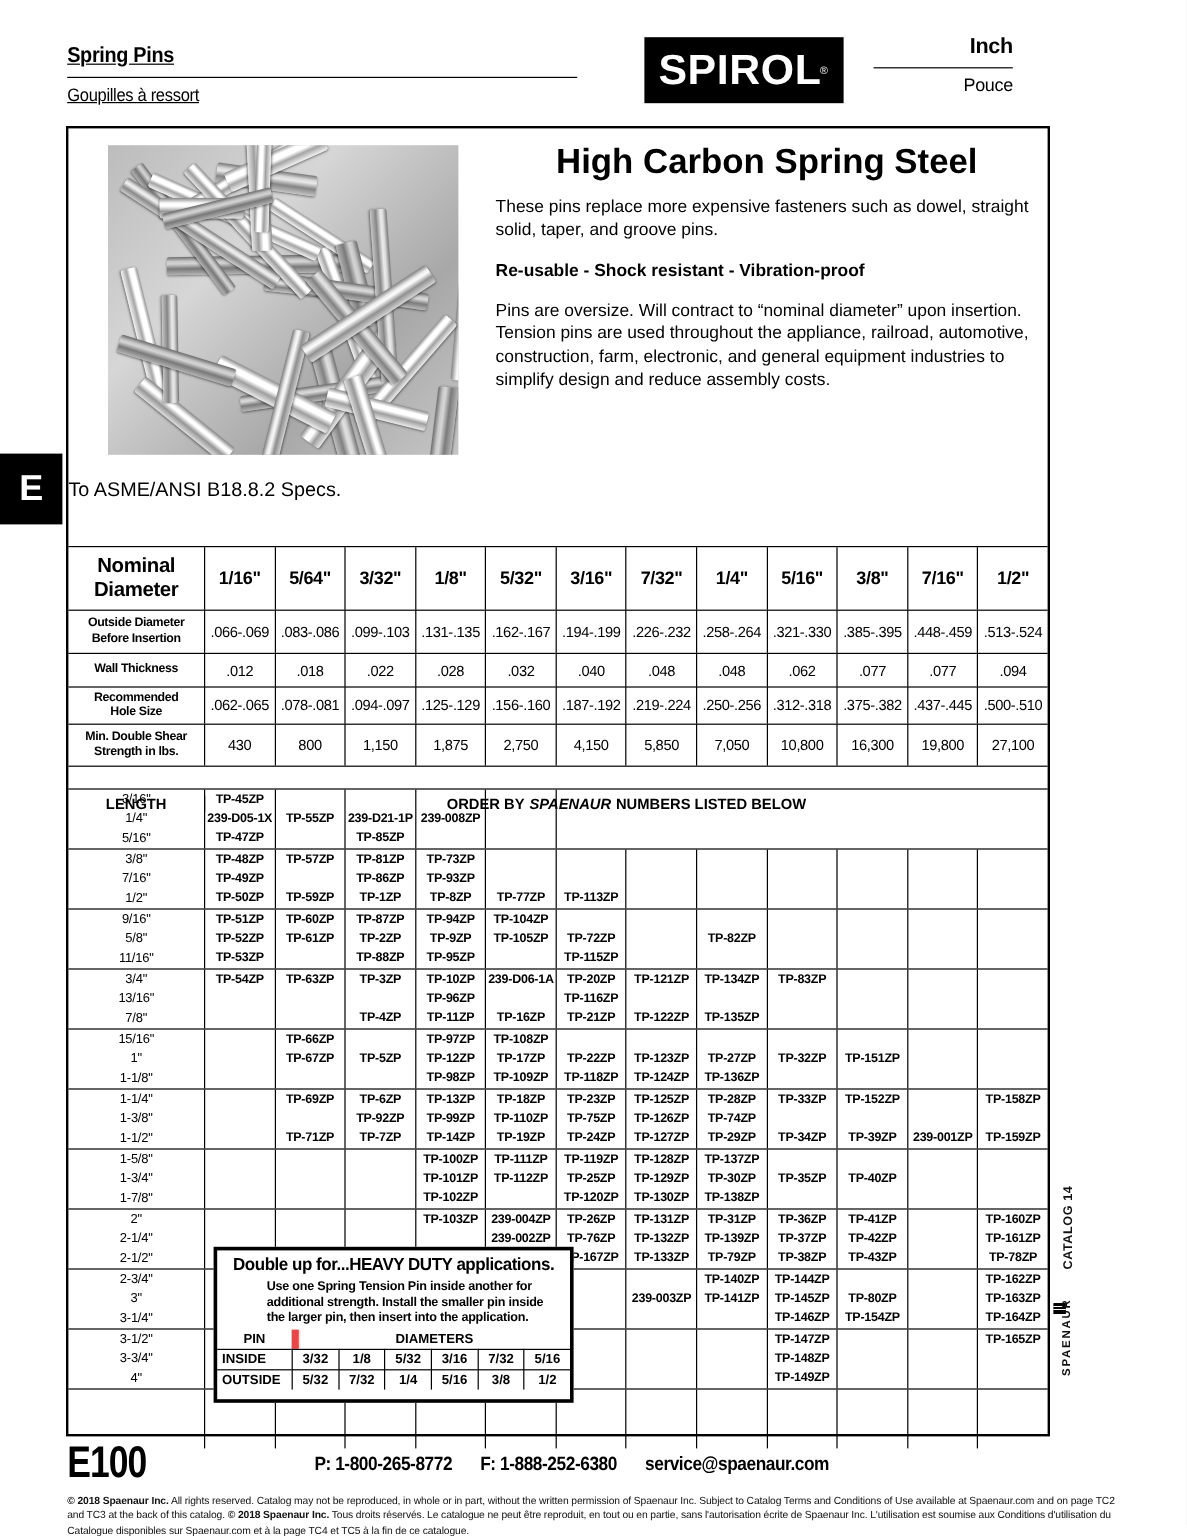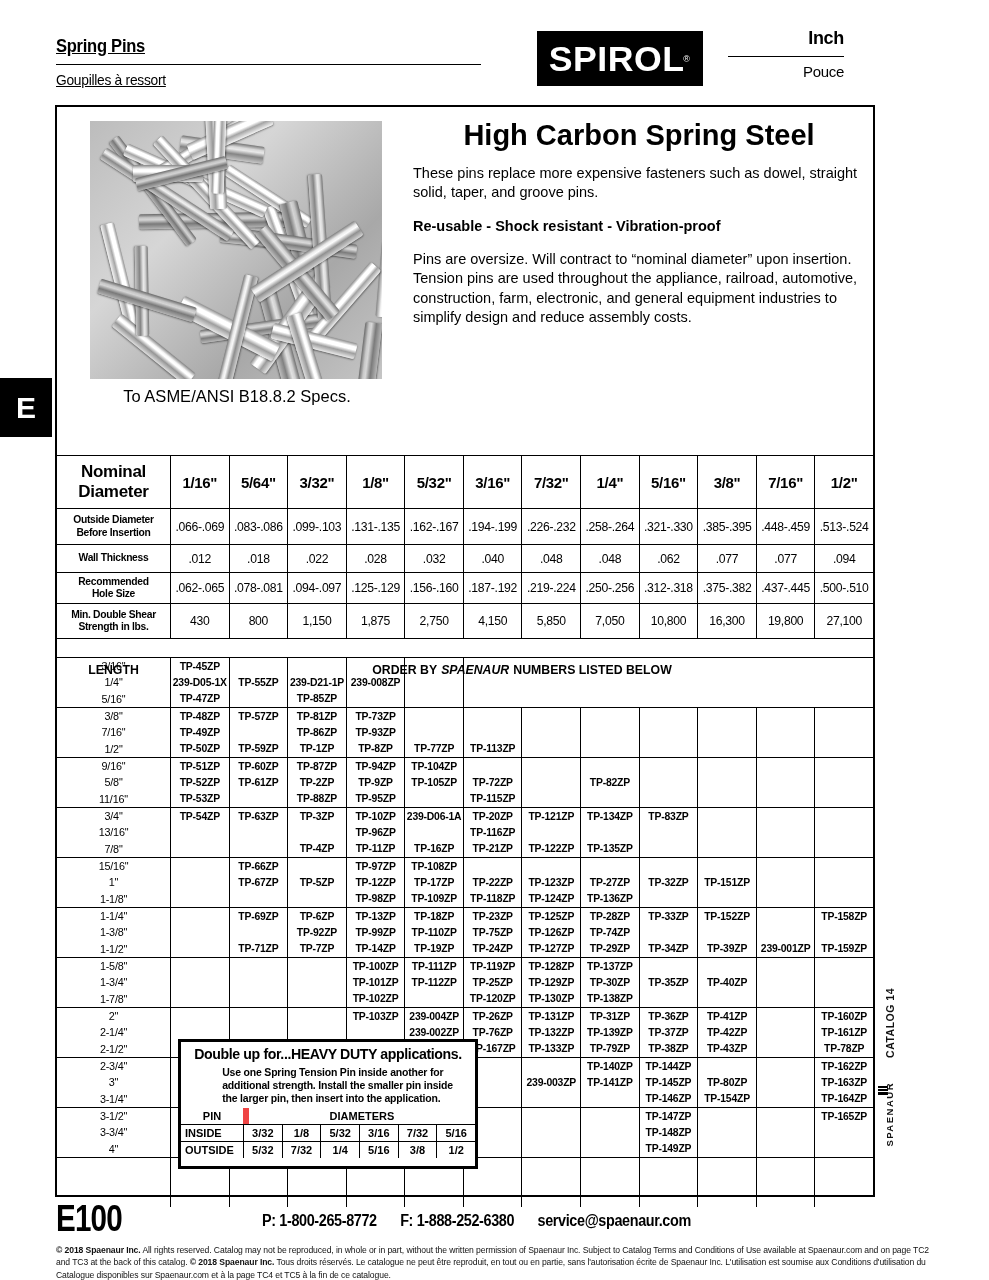--- a/index.html
+++ b/index.html
@@ -20,21 +20,21 @@
   .e-tab{position:absolute;left:0;top:378px;width:52px;height:59px;background:#000;color:#fff;
          display:flex;align-items:center;justify-content:center;font-size:30px;font-weight:bold;}
   
   .main-box{position:absolute;left:55px;top:105px;width:816px;height:1088px;border:2px solid #000;}
   .intro{position:relative;height:348px;border-bottom:1.5px solid #000;}
   .photo{position:absolute;left:33px;top:14px;width:292px;height:258px;overflow:hidden;
          background:linear-gradient(135deg,#bcbcbc 0%,#d6d6d6 35%,#a8a8a8 70%,#c5c5c5 100%);}
   .pin{position:absolute;border-radius:2px;
        background:linear-gradient(to bottom,#7e7e7e 0%,#e9e9e9 24%,#fafafa 38%,#8f8f8f 66%,#d2d2d2 100%);
        box-shadow:0 1px 2px rgba(0,0,0,.45);}
-  .spec-note{position:absolute;left:0;top:280px;width:360px;text-align:center;font-size:16.5px;}
+  .spec-note{position:absolute;left:0;top:292px;width:360px;text-align:left;font-size:16.5px;}
   .intro-text{position:absolute;left:356px;top:6px;width:452px;text-align:left;}
   .t1{font-size:29px;font-weight:bold;text-align:center;margin:6px 0 2px;}
   .t2{font-size:20px;font-weight:bold;text-align:center;margin:2px 0 6px;}
   .t3{font-size:30px;font-weight:bold;text-align:center;margin:8px 0 14px;letter-spacing:-0.5px;}
   .para{font-size:14.5px;line-height:1.32;margin:12px 0;}
   .tagline{font-size:14.5px;font-weight:bold;margin:16px 0;}
   
   .spec{display:grid;grid-template-columns:113px repeat(12,1fr);
         grid-template-rows:52px 36px 28px 31px 35px;border-bottom:1.5px solid #000;}
   .spec .c{border-left:1px solid #000;border-top:1px solid #000;display:flex;flex-direction:column;

